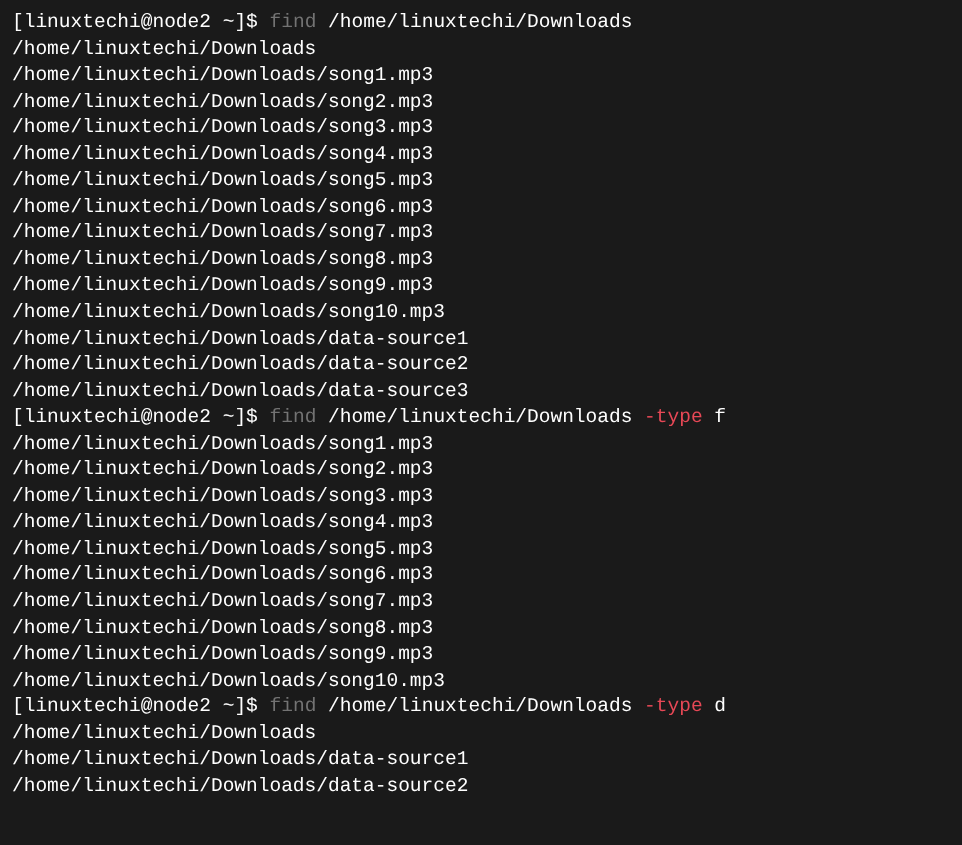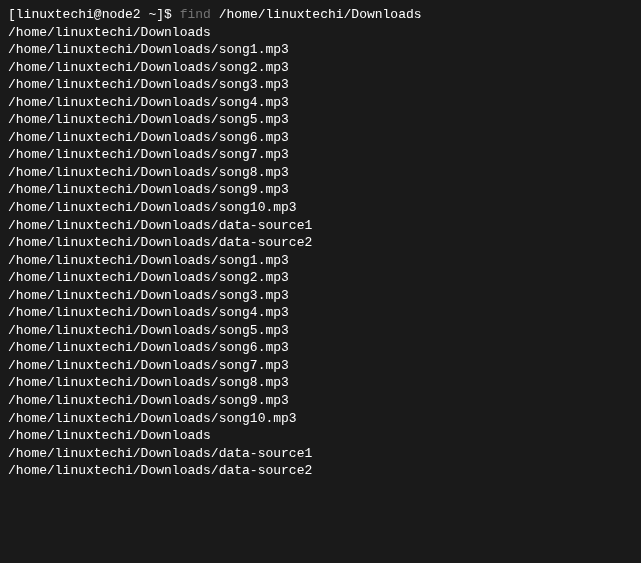--- a/index.html
+++ b/index.html
@@ -60,26 +60,29 @@
     <div class="line output">/home/linuxtechi/Downloads/song3.mp3</div>
     <div class="line output">/home/linuxtechi/Downloads/song4.mp3</div>
     <div class="line output">/home/linuxtechi/Downloads/song5.mp3</div>
     <div class="line output">/home/linuxtechi/Downloads/song6.mp3</div>
     <div class="line output">/home/linuxtechi/Downloads/song7.mp3</div>
     <div class="line output">/home/linuxtechi/Downloads/song8.mp3</div>
     <div class="line output">/home/linuxtechi/Downloads/song9.mp3</div>
     <div class="line output">/home/linuxtechi/Downloads/song10.mp3</div>
     <div class="line output">/home/linuxtechi/Downloads/data-source1</div>
     <div class="line output">/home/linuxtechi/Downloads/data-source2</div>
+    <div class="line output">/home/linuxtechi/Downloads/data-source3</div>
+    <div class="line"><span class="prompt-bracket">[</span><span class="prompt-user">linuxtechi@node2</span> <span class="prompt-path">~</span><span class="prompt-bracket">]</span><span class="prompt-dollar">$</span> <span class="cmd">find</span> <span class="arg">/home/linuxtechi/Downloads</span> <span class="flag">-type</span> <span class="flagval">f</span></div>
     <div class="line output">/home/linuxtechi/Downloads/song1.mp3</div>
     <div class="line output">/home/linuxtechi/Downloads/song2.mp3</div>
     <div class="line output">/home/linuxtechi/Downloads/song3.mp3</div>
     <div class="line output">/home/linuxtechi/Downloads/song4.mp3</div>
     <div class="line output">/home/linuxtechi/Downloads/song5.mp3</div>
     <div class="line output">/home/linuxtechi/Downloads/song6.mp3</div>
     <div class="line output">/home/linuxtechi/Downloads/song7.mp3</div>
     <div class="line output">/home/linuxtechi/Downloads/song8.mp3</div>
     <div class="line output">/home/linuxtechi/Downloads/song9.mp3</div>
     <div class="line output">/home/linuxtechi/Downloads/song10.mp3</div>
+    <div class="line"><span class="prompt-bracket">[</span><span class="prompt-user">linuxtechi@node2</span> <span class="prompt-path">~</span><span class="prompt-bracket">]</span><span class="prompt-dollar">$</span> <span class="cmd">find</span> <span class="arg">/home/linuxtechi/Downloads</span> <span class="flag">-type</span> <span class="flagval">d</span></div>
     <div class="line output">/home/linuxtechi/Downloads</div>
     <div class="line output">/home/linuxtechi/Downloads/data-source1</div>
     <div class="line output">/home/linuxtechi/Downloads/data-source2</div>
   </div>
 
 </body></html>

